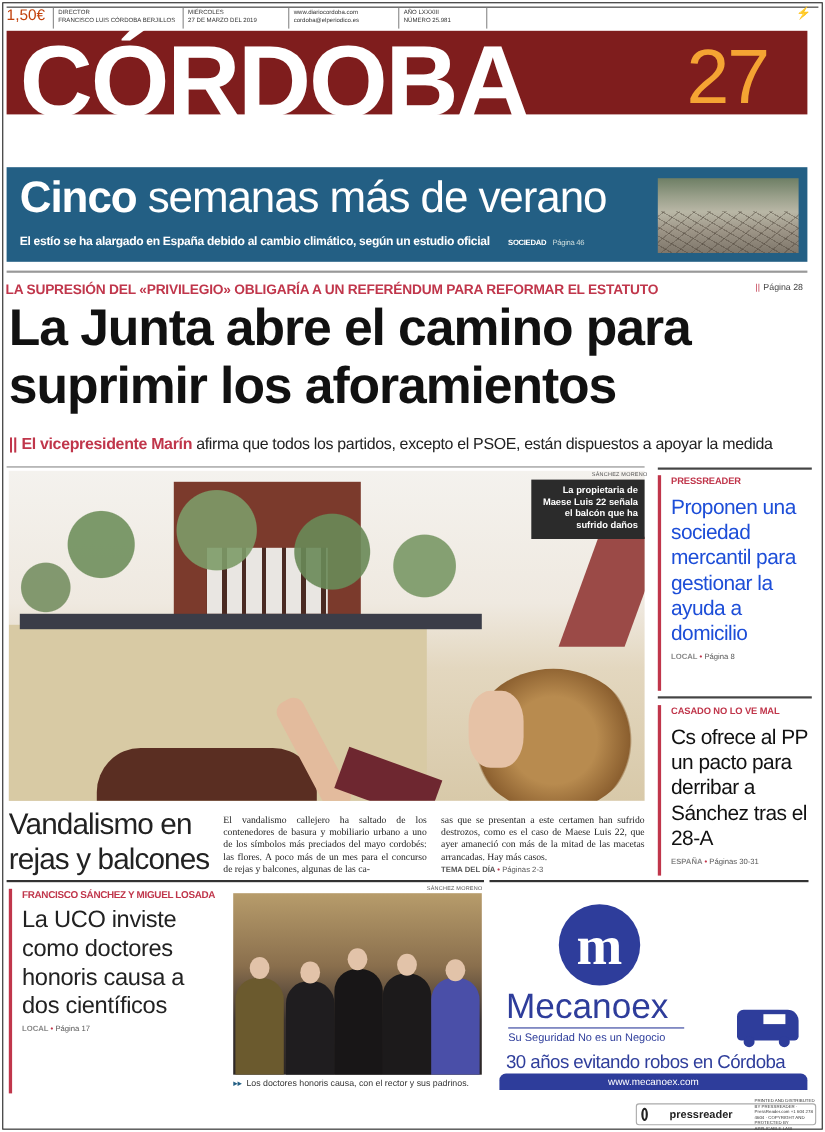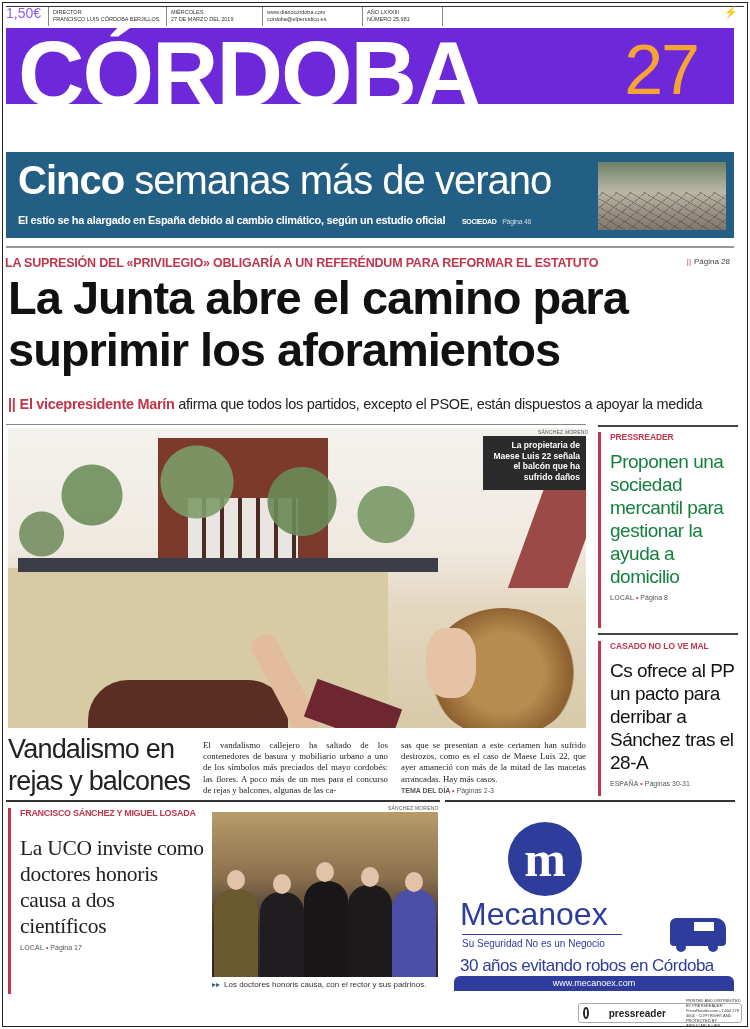--- a/index.html
+++ b/index.html
@@ -2,31 +2,31 @@
 <html><head>
 <meta charset="utf-8">
 <style>
   * { box-sizing: border-box; margin: 0; padding: 0; }
   html, body { width: 750px; height: 1029px; background: #fff; overflow: hidden; }
   body { font-family: "Liberation Sans", sans-serif; color: #111; position: relative; }
   .frame { position: absolute; left: 2px; top: 2px; width: 746px; height: 1025px; border: 1px solid #222; }
 
   
   .topbar { position: absolute; left: 6px; top: 6px; width: 738px; height: 20px; border-top: 1px solid #333; display: flex; align-items: stretch; font-size: 5.5px; color: #333; line-height: 7px; }
-  .topbar .price { font-size: 14px; width: 42px; padding-top: 3px; color: #8b5cf6; font-family: "Liberation Sans", sans-serif; }
+  .topbar .price { font-size: 14px; width: 42px; padding-top: 3px; color: #c2410c; font-family: "Liberation Sans", sans-serif; }
   .topbar .cell { border-left: 1px solid #888; padding: 2px 4px; }
   .topbar .c1 { width: 118px; }
   .topbar .c2 { width: 96px; }
   .topbar .c3 { width: 100px; }
   .topbar .c4 { width: 80px; }
   .topbar .c5 { flex: 1; position: relative; }
   .topbar .logo-mark { position: absolute; right: 6px; top: 2px; font-size: 11px; color: #333; }
 
   
-  .masthead { position: absolute; left: 6px; top: 28px; width: 728px; height: 76px; background: #6d28d9; }
+  .masthead { position: absolute; left: 6px; top: 28px; width: 728px; height: 76px; background: #7f1d1d; }
   .masthead .title { position: absolute; left: 12px; top: -6px; font-size: 92px; font-weight: 900; color: #fff; letter-spacing: -2px; font-family: "Liberation Sans", sans-serif; }
   .masthead .day { position: absolute; right: 36px; top: 2px; font-size: 70px; color: #f5a433; font-weight: 300; line-height: 80px; letter-spacing: -2px; }
   .masthead .weekday { position: absolute; right: 34px; top: 78px; font-size: 16px; color: #fff; }
 
   
   .banner { position: absolute; left: 6px; top: 152px; width: 728px; height: 86px; background: #235f84; }
   .banner .headline { position: absolute; left: 12px; top: 6px; font-size: 40px; color: #fff; letter-spacing: -1px; white-space: nowrap; }
   .banner .headline b { font-weight: 900; }
   .banner .sub { position: absolute; left: 12px; top: 62px; font-size: 11px; font-weight: bold; color: #fff; white-space: nowrap; letter-spacing: -0.3px; }
   .banner .section { font-size: 7px; font-weight: bold; margin-left: 14px; }
@@ -72,30 +72,30 @@
 
   .photo-head { position: absolute; left: 8px; top: 733px; font-size: 27px; line-height: 32px; color: #222; letter-spacing: -0.8px; width: 190px; }
   .photo-text { position: absolute; top: 740px; width: 185px; font-family: "Liberation Serif", serif; font-size: 8.8px; line-height: 11.2px; color: #222; text-align: justify; }
   .photo-text .foot { font-family: "Liberation Sans", sans-serif; font-size: 7px; color: #555; font-weight: bold; }
   .photo-text .foot .lnk { color: #c0364b; }
   .photo-text .foot .pg { font-weight: normal; }
 
   
   .side { position: absolute; left: 598px; width: 140px; border-left: 3px solid #c0364b; padding-left: 9px; }
   .side .kick { font-size: 8.5px; font-weight: bold; color: #c0364b; letter-spacing: -0.1px; }
-  .side .h { font-size: 19px; line-height: 23px; color: #15803d; margin-top: 8px; letter-spacing: -0.5px; }
+  .side .h { font-size: 19px; line-height: 23px; color: #1d4ed8; margin-top: 8px; letter-spacing: -0.5px; }
   .side .h.dark { color: #111; font-weight: 500; line-height: 23px; }
   .side .foot { font-size: 7px; color: #888; font-weight: bold; margin-top: 6px; }
   .side .foot .pg { font-weight: normal; color: #555; }
   .side-rule { position: absolute; left: 598px; width: 140px; height: 2px; background: #444; }
 
   
   .bl { position: absolute; left: 8px; top: 808px; width: 196px; border-left: 3px solid #c0364b; padding-left: 9px; height: 186px; }
   .bl .kick { font-size: 9px; font-weight: bold; color: #c0364b; letter-spacing: -0.3px; white-space: nowrap; }
-  .bl .h { font-size: 21.5px; line-height: 26px; color: #222; margin-top: 17px; letter-spacing: -0.3px; font-family: Liberation Serif, serif; }
+  .bl .h { font-size: 21.5px; line-height: 26px; color: #222; margin-top: 5px; letter-spacing: -0.3px; }
   .bl .sub { font-size: 11px; color: #333; line-height: 13px; margin-top: 2px; letter-spacing: -0.3px; }
   .bl .foot { font-size: 7px; color: #888; font-weight: bold; margin-top: 5px; }
   .bl .foot .pg { font-weight: normal; color: #555; }
 
   .photo-uco { position: absolute; left: 212px; top: 812px; width: 226px; height: 165px; overflow: hidden;
     background: linear-gradient(180deg, #b79c6b 0%, #8a6f4d 40%, #3a3230 70%, #2b2626 100%); }
   .photo-uco .fig { position: absolute; bottom: 0; width: 44px; border-radius: 20px 20px 0 0; }
   .photo-uco .head { position: absolute; width: 18px; height: 20px; border-radius: 50%; background: #e2c3a9; }
   .uco-caption { position: absolute; left: 212px; top: 980px; font-size: 8px; color: #333; white-space: nowrap; }
   .uco-caption .arr { color: #235f84; margin-right: 4px; }

